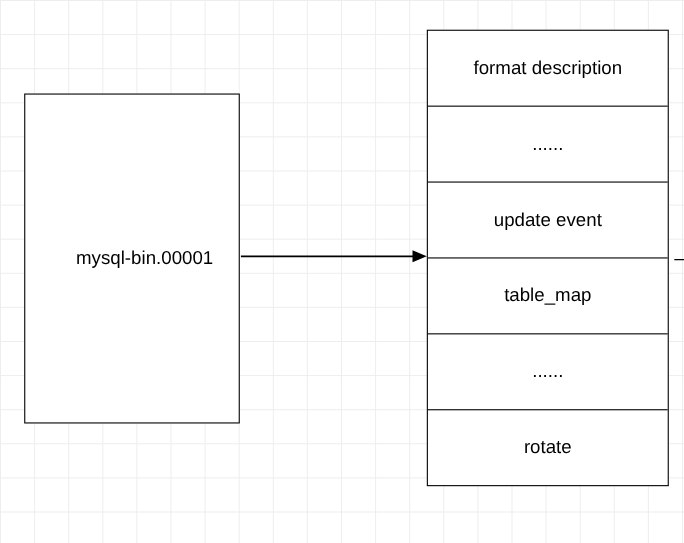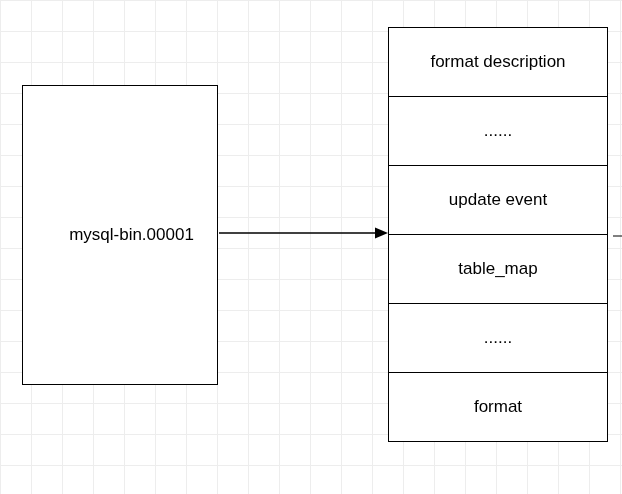--- a/index.html
+++ b/index.html
@@ -94,21 +94,21 @@
     <div class="event-row">
       <span class="label">update event</span>
     </div>
     <div class="event-row">
       <span class="label">table_map</span>
     </div>
     <div class="event-row">
       <span class="label">......</span>
     </div>
     <div class="event-row">
-      <span class="label">format</span>
+      <span class="label">rotate</span>
     </div>
   </div>
 
   <svg class="connector-layer" viewBox="0 0 622 494" xmlns="http://www.w3.org/2000/svg" aria-hidden="true">
     <line x1="219" y1="233" x2="376" y2="233" stroke="#000000" stroke-width="1.5"></line>
     <path d="M388,233 L375,227.5 L375,238.5 Z" fill="#000000"></path>
     <line x1="613" y1="236" x2="622" y2="236" stroke="#000000" stroke-width="1"></line>
   </svg>
 
 </div>

